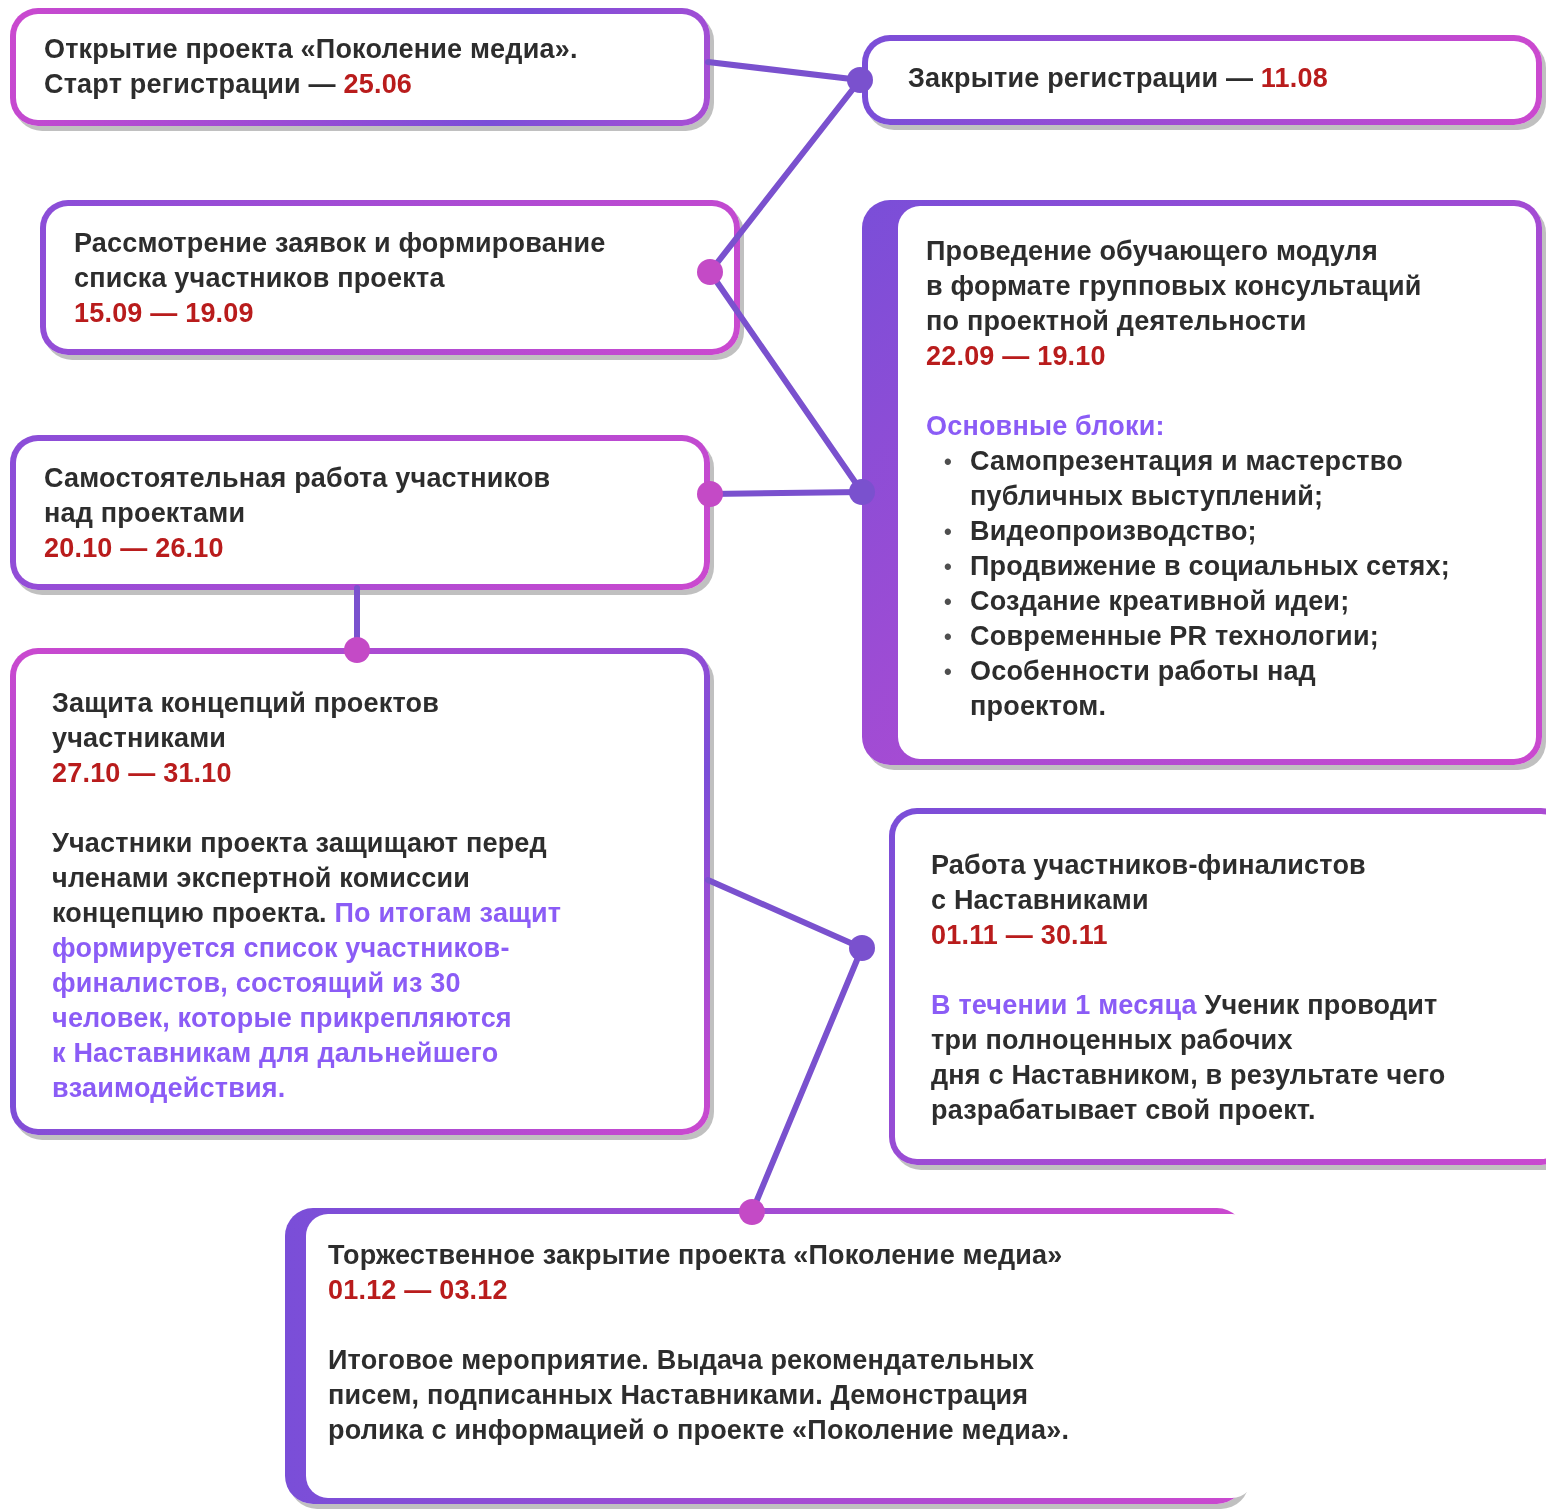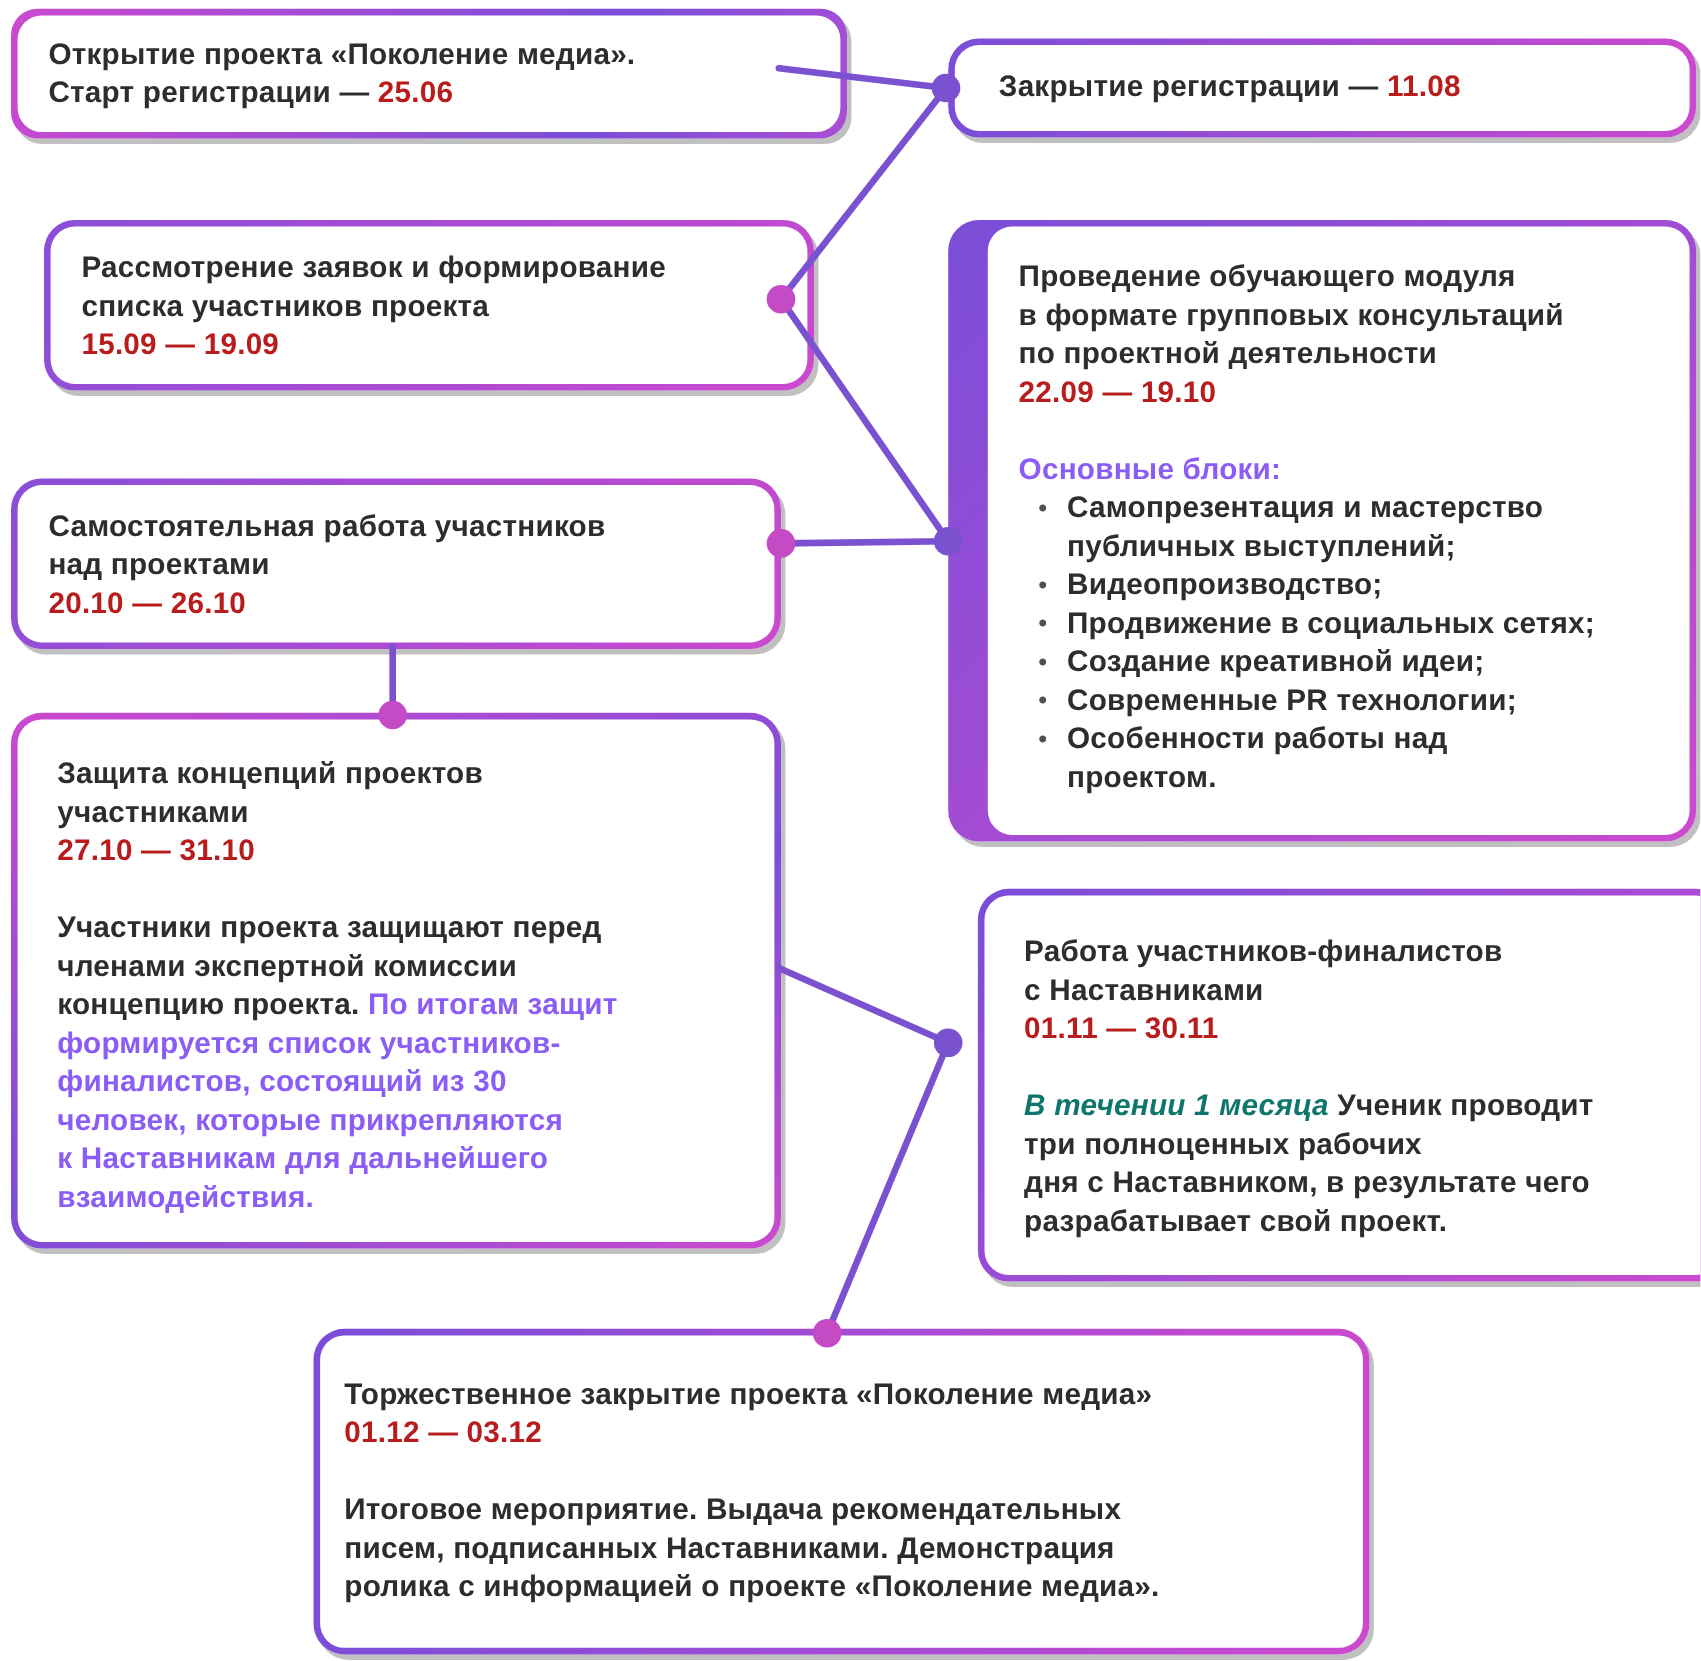--- a/index.html
+++ b/index.html
@@ -31,51 +31,51 @@
   .g1 { background: linear-gradient(110deg, #cb49cf 0%, #7a4ed8 70%, #a94ed4 100%); }
   .g2 { background: linear-gradient(90deg, #7a4ed8 0%, #cb49cf 100%); }
   .g3 { background: linear-gradient(125deg, #8a4ed8 0%, #cb49cf 100%); }
   .g4 { background: linear-gradient(140deg, #7a4ed8 0%, #cb49cf 100%); padding-left: 36px; }
   .g5 { background: linear-gradient(125deg, #8a4ed8 0%, #cb49cf 100%); }
   .g6 { background: linear-gradient(155deg, #cb49cf 0%, #7a4ed8 55%, #cb49cf 100%); }
   .g7 { background: linear-gradient(140deg, #7a4ed8 0%, #cb49cf 100%); margin-left: 27px; }
   .g8 { background: linear-gradient(90deg, #7a4ed8 0%, #cb49cf 100%); }
 
   
-  .b1 { left: 10px;  top: 8px;    width: 760px; height: 118px; border-radius: 24px; }
+  .b1 { left: 10px;  top: 8px;    width: 700px; height: 118px; }
   .b2 { left: 862px; top: 35px;   width: 680px; height: 90px;  }
   .b3 { left: 4px;  top: 200px;  width: 700px; height: 155px; margin-left: 36px; }
   .b4 { left: 862px; top: 200px;  width: 680px; height: 565px; }
   .b5 { left: 10px;  top: 435px;  width: 700px; height: 155px; }
   .b6 { left: 10px;  top: 648px;  width: 700px; height: 487px; }
   .b7 { left: 862px; top: 808px;  width: 680px; height: 357px; }
   .b8 { left: 285px; top: 1208px; width: 960px; height: 296px; }
 
   
   .b1 .box-inner { padding: 18px 28px; }
   .b2 .box-inner { padding: 20px 40px; }
   .b3 .box-inner { padding: 20px 28px; }
   .b4 .box-inner { padding: 28px 28px; }
   .b5 .box-inner { padding: 20px 28px; }
   .b6 .box-inner { padding: 32px 36px; }
   .b7 .box-inner { padding: 34px 36px; }
-  .b8 .box-inner { padding: 36px 22px; }
+  .b8 .box-inner { padding: 24px 22px; margin-left: 15px; }
 
   
   .t {
     font-size: 27px;
     line-height: 35px;
     font-weight: 700;
     color: #2d2d2d;
     white-space: pre-line;
     letter-spacing: 0.2px;
   }
   .date  { color: #b91c1c; }
   .mag   { color: #8b5cf6; }
-  .purp  { color: #0f766e; font-style: italic; }
+  .purp  { color: #8b5cf6; }
   .spacer { height: 35px; }
 
   
   .blist { list-style: none; margin-left: 18px; }
   .blist li { display: flex; }
   .blist .dot {
     width: 26px;
     flex: 0 0 26px;
     color: #4f4f4f;
     font-size: 22px;

